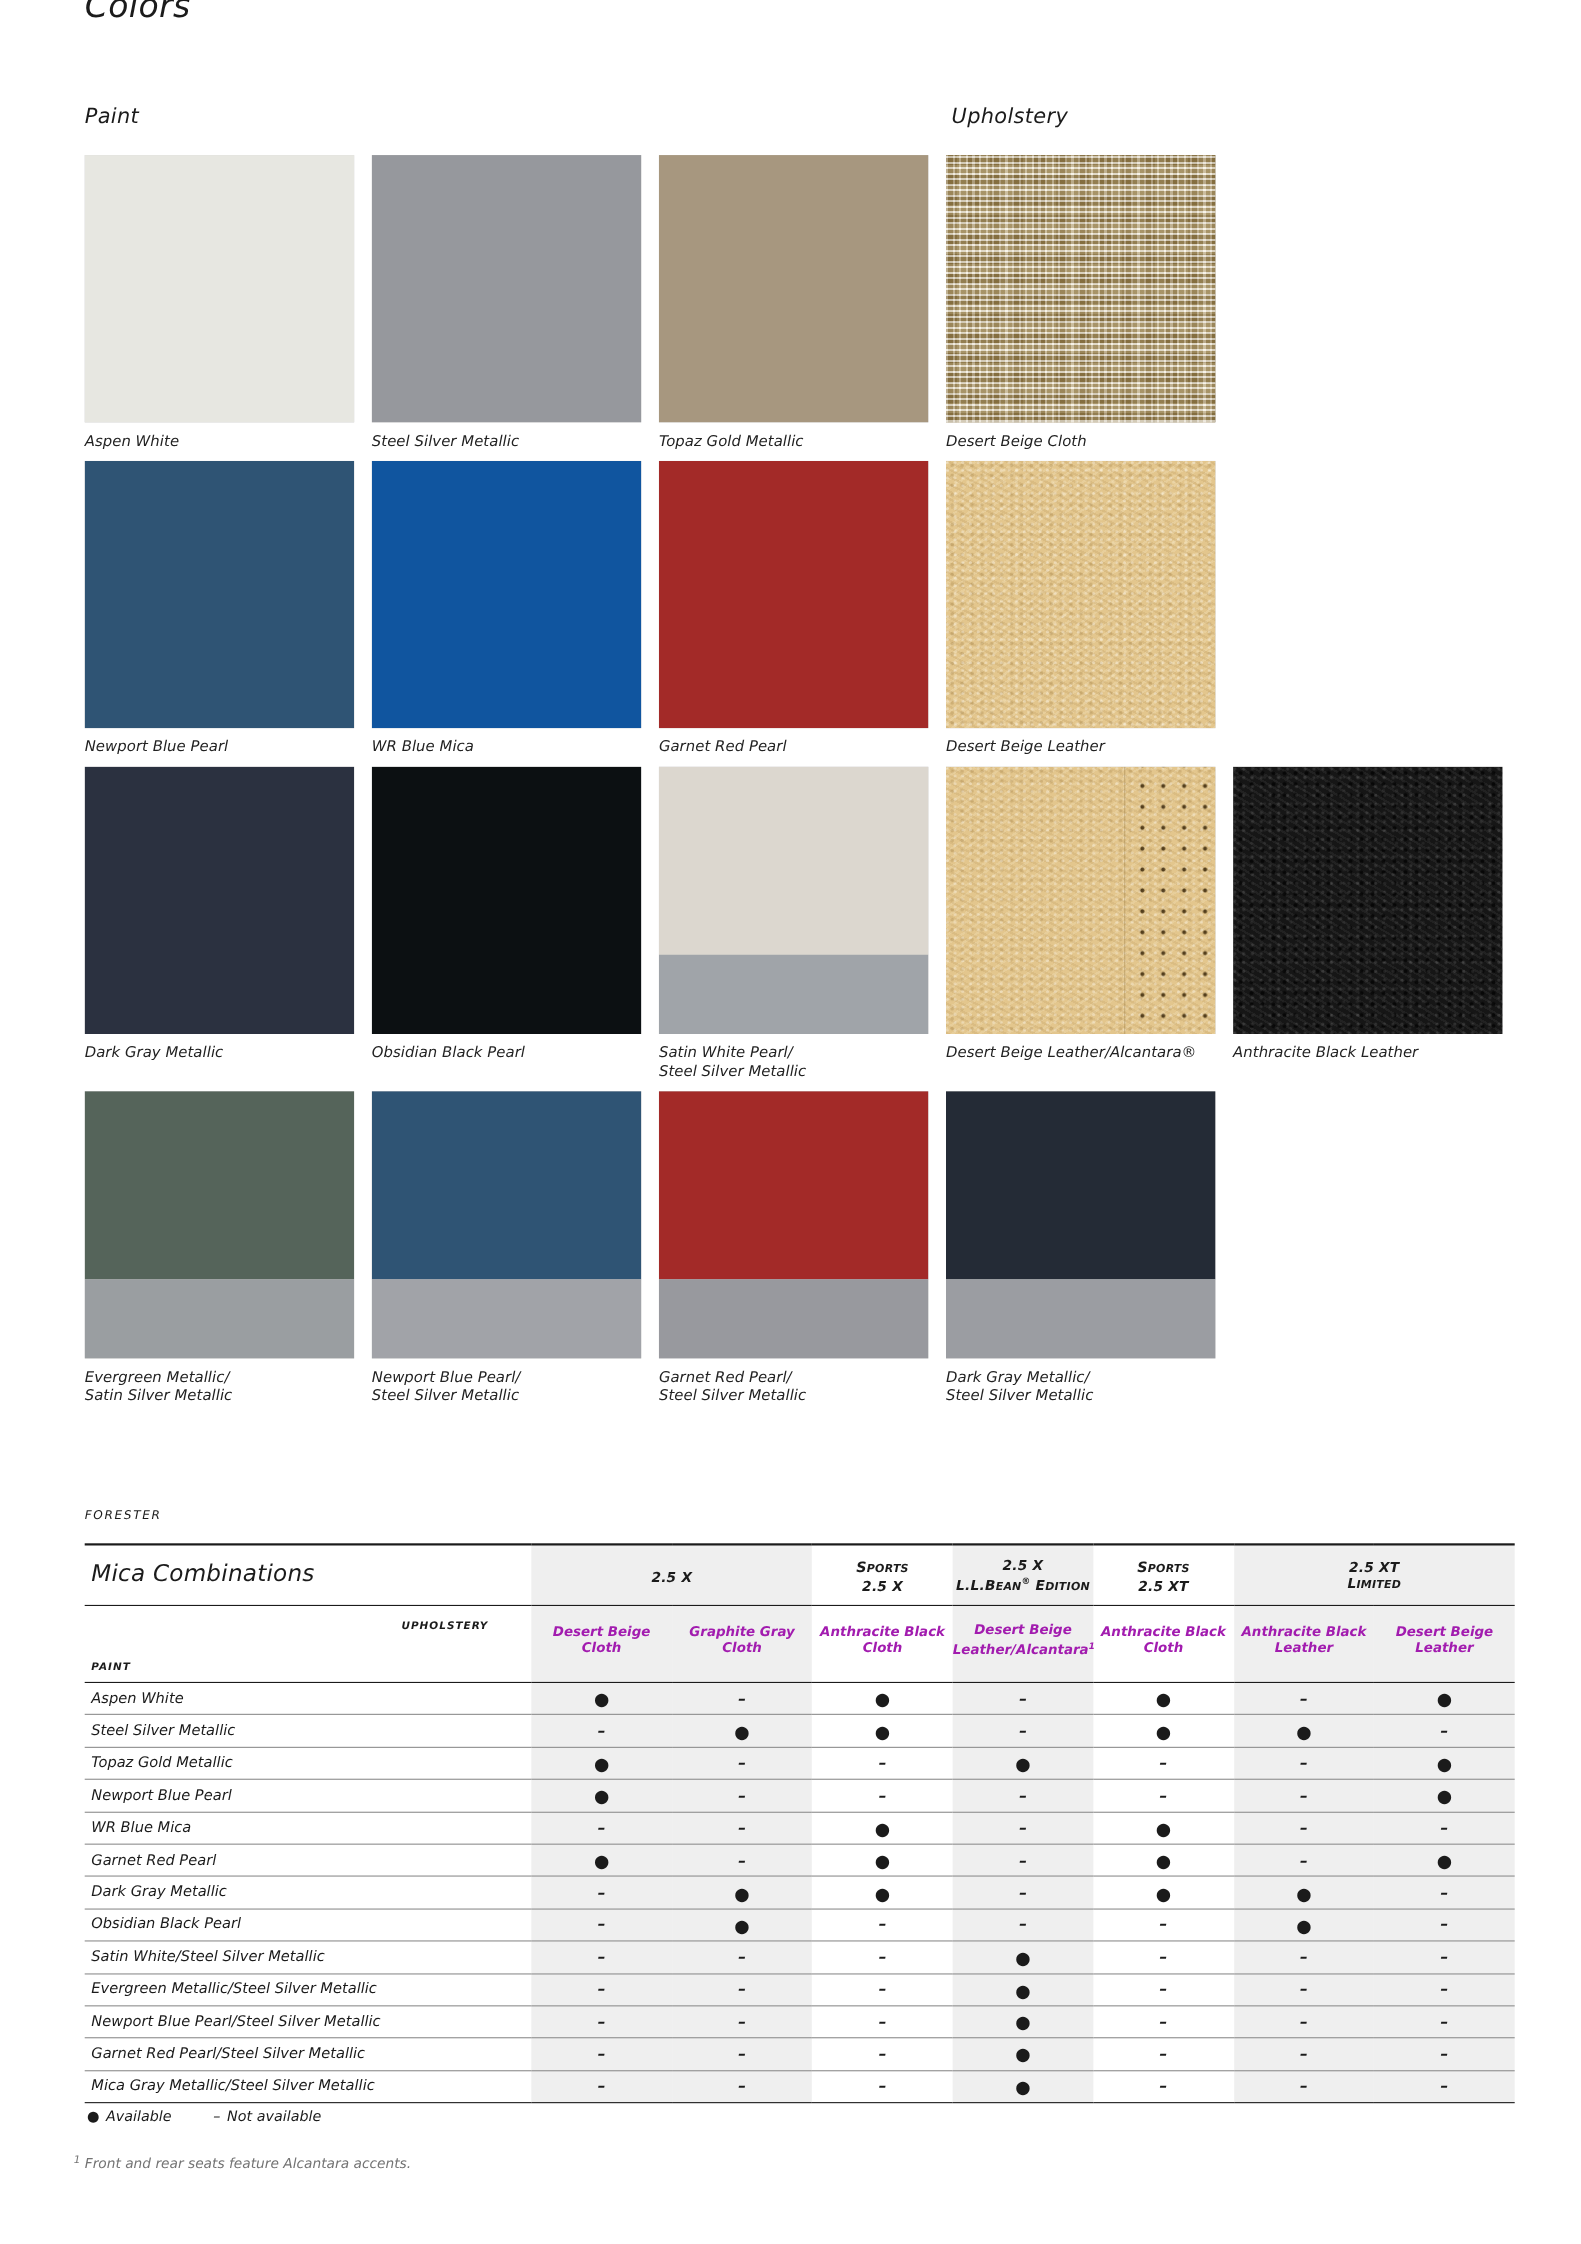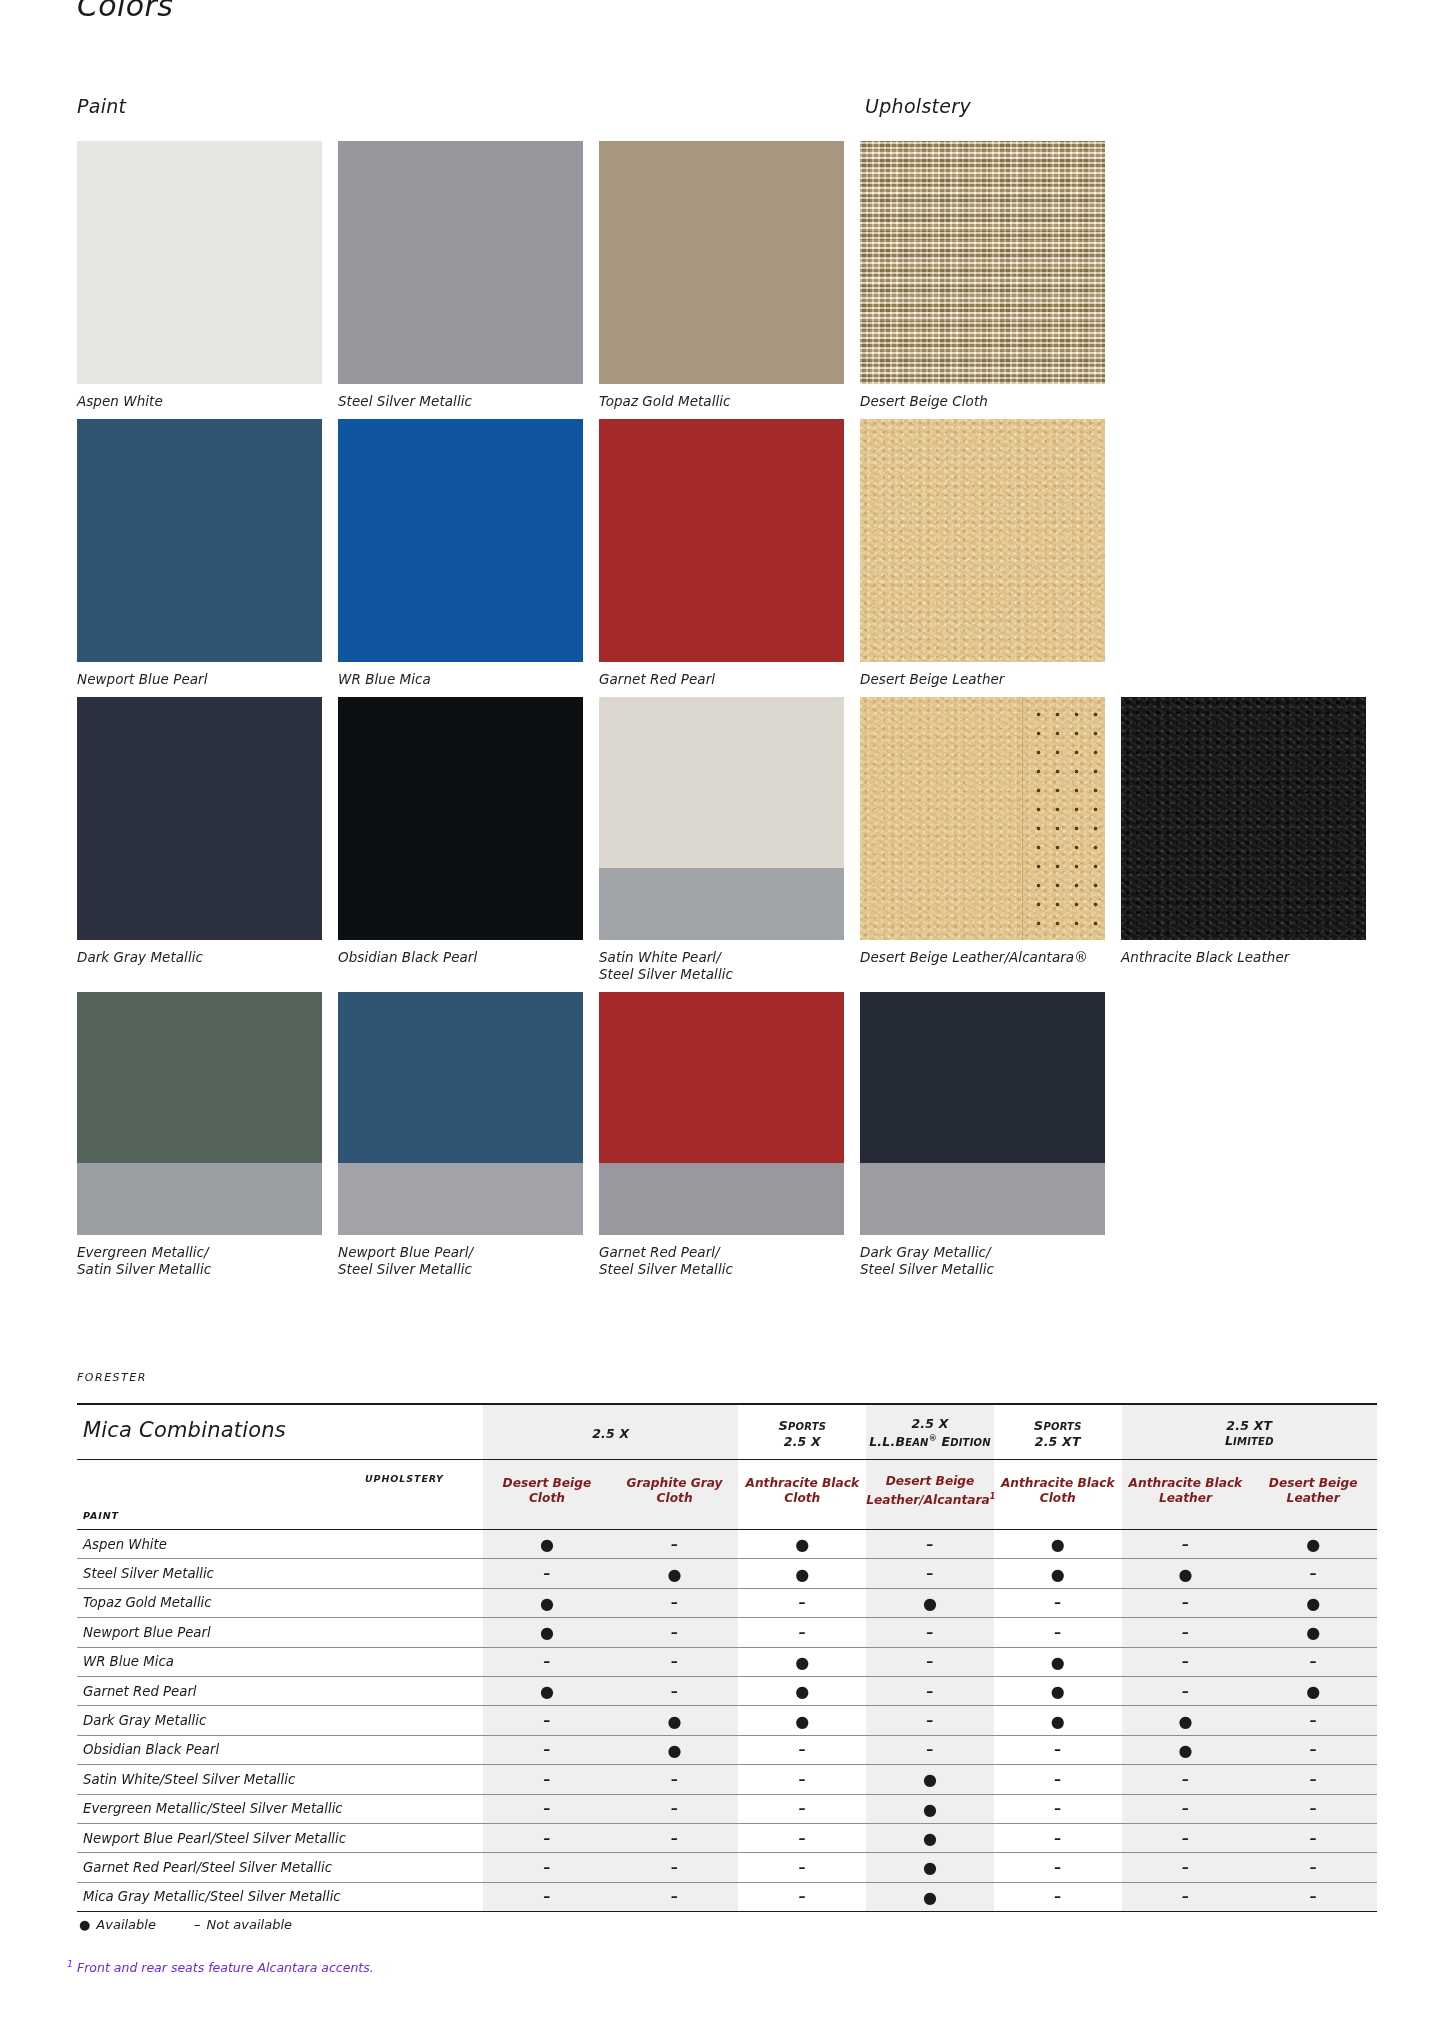--- a/index.html
+++ b/index.html
@@ -190,21 +190,21 @@
     padding-left:288px !important;
     vertical-align:top;
     padding-top:6px !important;
   }
   .hdr-uph{
     height:62px;
     text-align:center;
     font-size:12.2px;
     font-weight:bold;
     line-height:15px;
-    color:#7f1d1d;
+    color:#a21caf;
     vertical-align:bottom;
     padding-bottom:7px !important;
   }
   .hdr-bottom-rule td{border-bottom:1.6px solid #1b1b1b;}
   tr.data-row td{
     height:28.4px;
     border-bottom:1px solid #8d8d8d;
     font-size:13.3px;
     color:#1b1b1b;
   }
@@ -225,21 +225,21 @@
     color:#1b1b1b;
     display:flex;
     align-items:center;
     gap:6px;
   }
   .legend .gap{display:inline-block;width:26px;}
   .footnote{
     position:absolute;
     left:67px; top:1958px;
     font-size:12.5px;
-    color:#6d28d9;
+    color:#737373;
   }
   .footnote sup{font-size:9.5px;}
 </style>
 </head>
 <body>
 
 <div class="page">
 
   <div class="page-title">Colors</div>
   <div class="sec-label" id="paint-heading">Paint</div>

